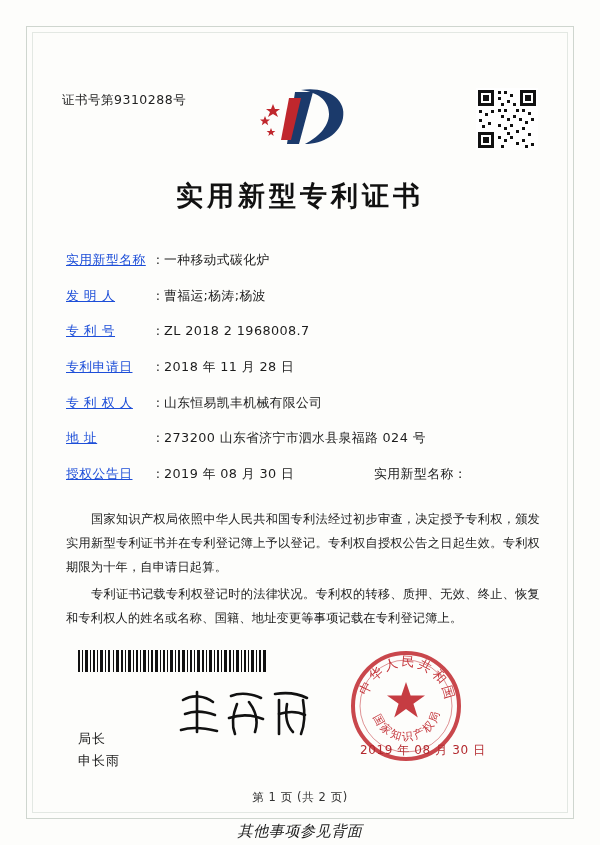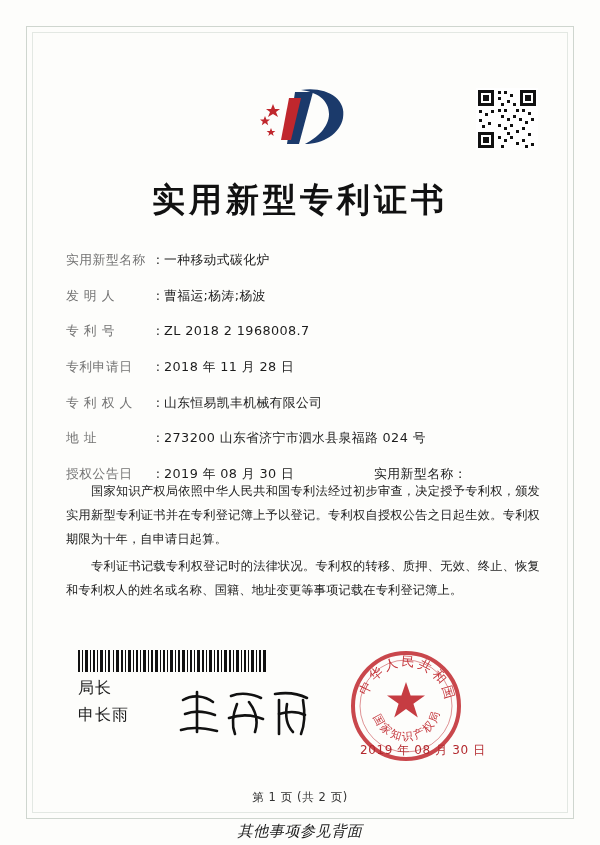--- a/index.html
+++ b/index.html
@@ -64,21 +64,21 @@
     width: 62px;
     height: 62px;
   }
 
   .title {
     position: absolute;
     left: 0;
     right: 0;
     top: 178px;
     text-align: center;
-    font-size: 33px;
+    font-size: 27px;
     font-weight: bold;
     letter-spacing: 4px;
     color: #111;
     font-family: "DejaVu Sans", "Liberation Sans", sans-serif;
   }
 
   
   .fields {
     position: absolute;
     left: 66px;
@@ -90,22 +90,23 @@
     align-items: baseline;
     margin-bottom: 16.5px;
     font-size: 12.8px;
     color: #1c1c1c;
     line-height: 1.5;
   }
   .label {
     width: 86px;
     flex: 0 0 86px;
     letter-spacing: 0.5px;
-    color: #737373;
+    color: #1d4ed8;
     white-space: nowrap;
+    text-decoration: underline;
   }
   .colon {
     flex: 0 0 12px;
     text-align: center;
   }
   .value {
     flex: 1 1 auto;
     letter-spacing: 0.4px;
   }
   .row.split .value {
@@ -118,21 +119,21 @@
   }
   .sub-value {
     flex: 1 1 auto;
   }
 
   
   .paras {
     position: absolute;
     left: 66px;
     right: 60px;
-    top: 480px;
+    top: 508px;
     font-size: 12.2px;
     line-height: 1.95;
     color: #1c1c1c;
     text-align: justify;
   }
   .paras p {
     margin: 0 0 4px 0;
     text-indent: 25px;
     letter-spacing: 0.2px;
   }
@@ -143,22 +144,22 @@
     left: 78px;
     top: 650px;
     width: 190px;
     height: 22px;
   }
 
   
   .sig-label {
     position: absolute;
     left: 78px;
-    top: 674px;
-    font-size: 16px;
+    top: 728px;
+    font-size: 13px;
     line-height: 1.7;
     letter-spacing: 1px;
     color: #1c1c1c;
   }
   .sig-mark {
     position: absolute;
     left: 175px;
     top: 684px;
     width: 140px;
     height: 56px;
@@ -205,20 +206,21 @@
   }
 </style>
 </head>
 <body>
 
 <div class="page">
 
   <div class="frame-outer"></div>
   <div class="frame-inner"></div>
 
+  <div class="cert-no">证书号第9310288号</div>
 
   <div class="logo">
     <svg viewBox="0 0 110 70" width="110" height="70" xmlns="http://www.w3.org/2000/svg">
       <path d="M58 8 C82 4 104 16 100 36 C97 52 80 62 62 62 C74 56 86 45 86 32 C86 18 74 10 58 8 Z" fill="#1b3a6b"></path>
       <path d="M52 10 L70 10 L56 62 L44 62 Z" fill="#1b3a6b"></path>
       <path d="M46 16 L58 16 L48 58 L38 58 Z" fill="#c0272d"></path>
       <g fill="#c0272d">
         <polygon points="30,22 32,27 37,27 33,30 35,35 30,32 25,35 27,30 23,27 28,27"></polygon>
         <polygon points="22,34 23.4,37.5 27,37.5 24.2,39.7 25.2,43.2 22,41.1 18.8,43.2 19.8,39.7 17,37.5 20.6,37.5"></polygon>
         <polygon points="28,46 29.2,49 32.4,49 29.8,50.9 30.7,54 28,52.1 25.3,54 26.2,50.9 23.6,49 26.8,49"></polygon>

